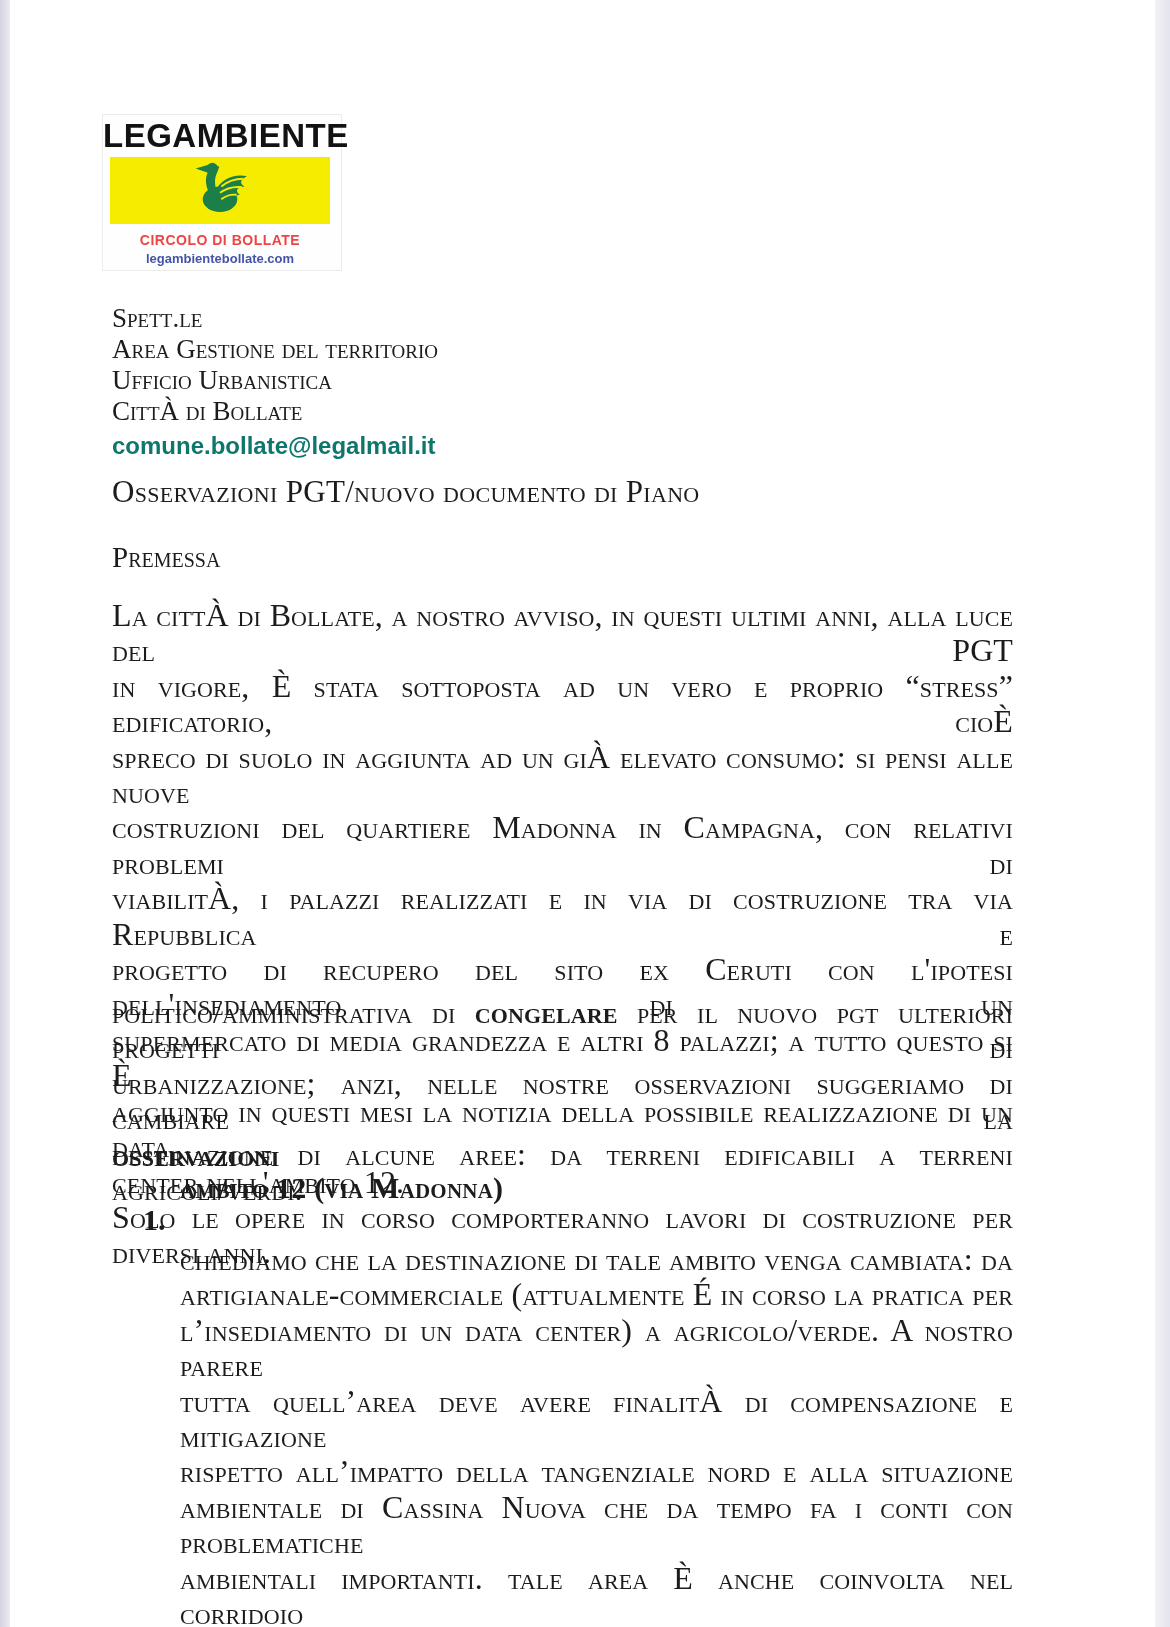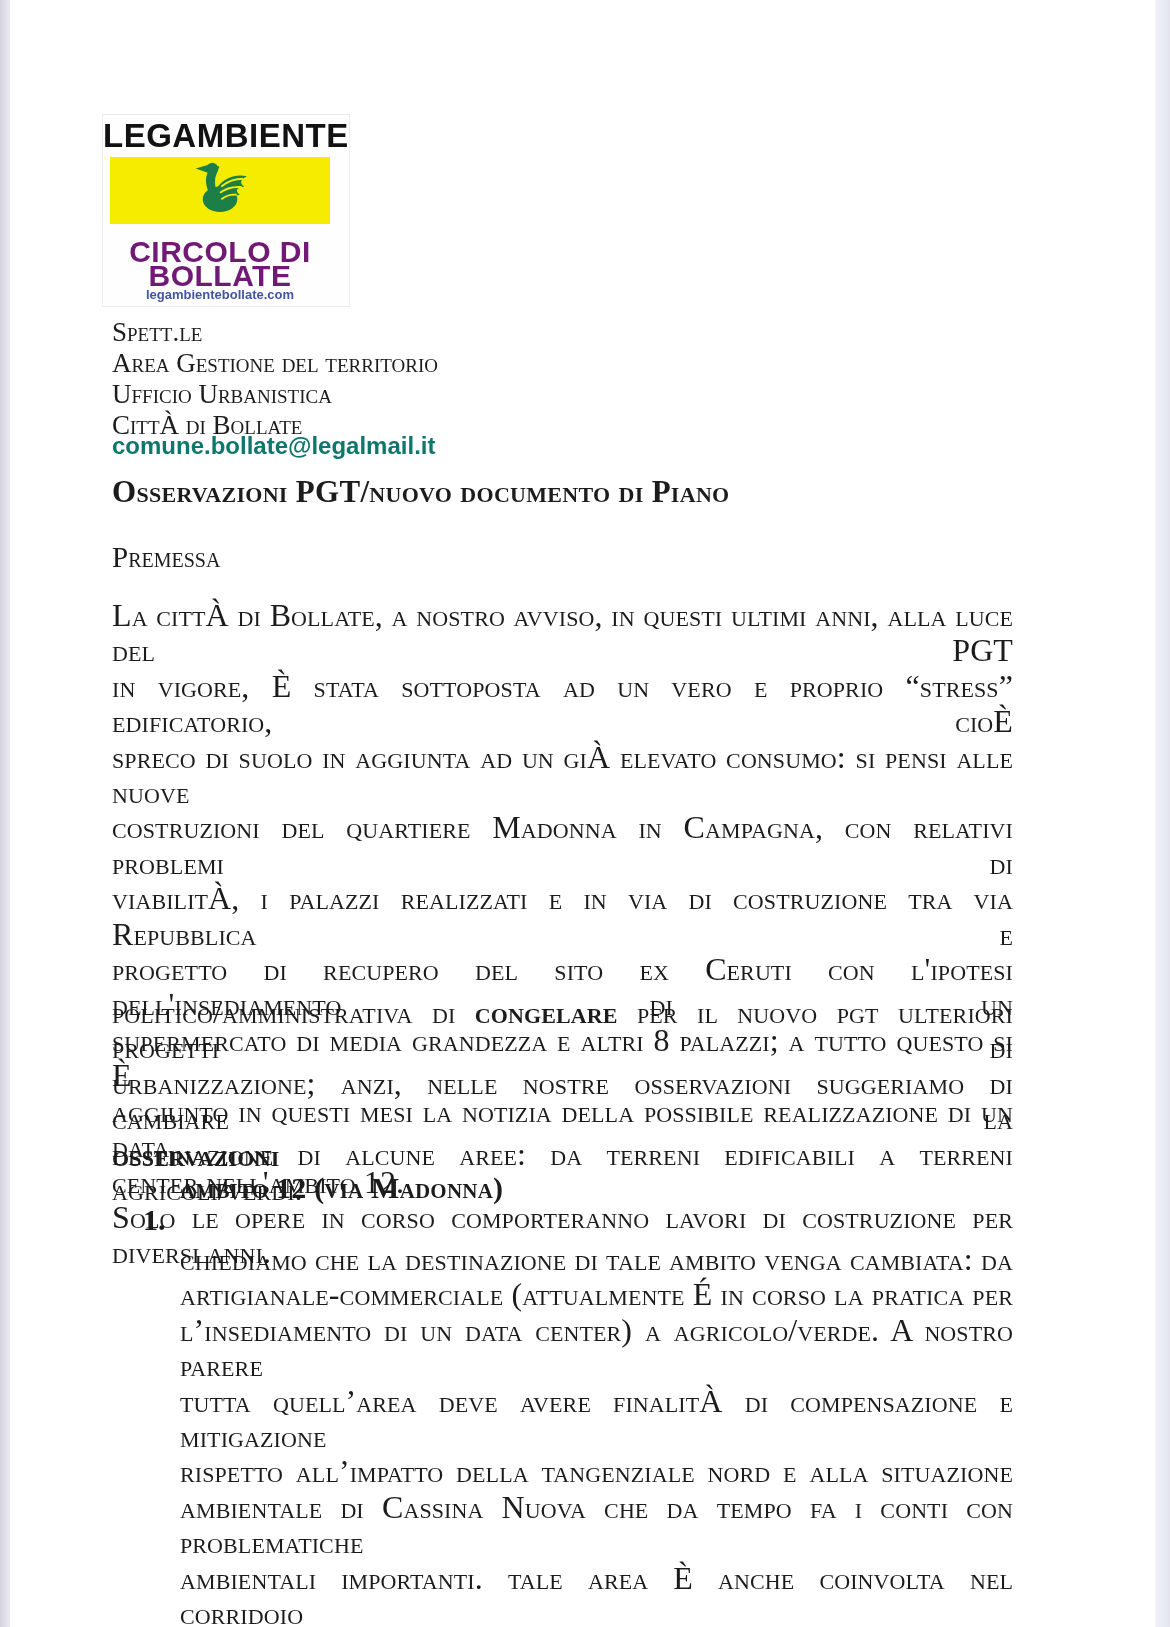--- a/index.html
+++ b/index.html
@@ -13,36 +13,36 @@
   }
   .edge-right{
     position:absolute;right:0;top:0;width:15px;height:1627px;
     background:linear-gradient(to left,#e4e4ee,#f2f1f7);
   }
   .abs{position:absolute;}
   
   .logo-block{
     left:102px;top:114px;width:234px;text-align:center;
     font-family:"Liberation Sans",sans-serif;
-    border:1px solid #ececec;background:#fefefe;padding:2px 12px 4px 0;
+    border:1px solid #ececec;background:#fefefe;padding:2px 4px 4px 0;
   }
   .brand{font-size:33px;font-weight:bold;color:#121212;letter-spacing:.5px;line-height:38px;}
   .yellow-box{
     margin:2px auto 0 auto;width:220px;height:67px;background:#f6ec00;
     display:flex;align-items:center;justify-content:center;
   }
-  .club{font-size:30px;font-weight:bold;color:#701a75;letter-spacing:.5px;margin-top:16px;line-height:24px;}
+  .club{font-size:14px;font-weight:bold;color:#ef4444;letter-spacing:.5px;margin-top:4px;line-height:24px;}
   .site{font-size:13px;font-weight:bold;color:#4353a8;line-height:14px;}
   
   .sc{font-variant:small-caps;}
-  .recipient{left:112px;top:317px;width:700px;font-size:27px;line-height:31px;}
+  .recipient{left:112px;top:303px;width:700px;font-size:27px;line-height:31px;}
   .recipient .line{text-align:left;}
   .email{left:112px;top:432px;font-family:"Liberation Sans",sans-serif;
     font-size:24px;font-weight:bold;color:#0f766e;}
-  .doc-title{left:112px;top:474px;font-size:31px;font-weight:bold;letter-spacing:.3px;}
+  .doc-title{left:112px;top:474px;font-size:31px;font-weight:normal;letter-spacing:.3px;}
   .h-premessa{left:112px;top:541px;font-size:29px;font-weight:normal;}
   .para{font-size:32px;line-height:35.4px;letter-spacing:.1px;}
   .para .line{text-align:justify;text-align-last:justify;}
   .para .line.end{text-align-last:left;}
   .p1{left:112px;top:598px;width:901px;}
   .p2{left:112px;top:995px;width:901px;}
   .h-osservazioni{left:112px;top:1146px;font-size:22px;font-weight:bold;letter-spacing:.2px;}
   .item-number{left:143px;top:1203px;font-size:30px;font-weight:bold;}
   .item-heading{left:180px;top:1171px;font-size:30px;font-weight:bold;letter-spacing:.2px;}
   .item-body{left:180px;top:1242px;width:833px;}

